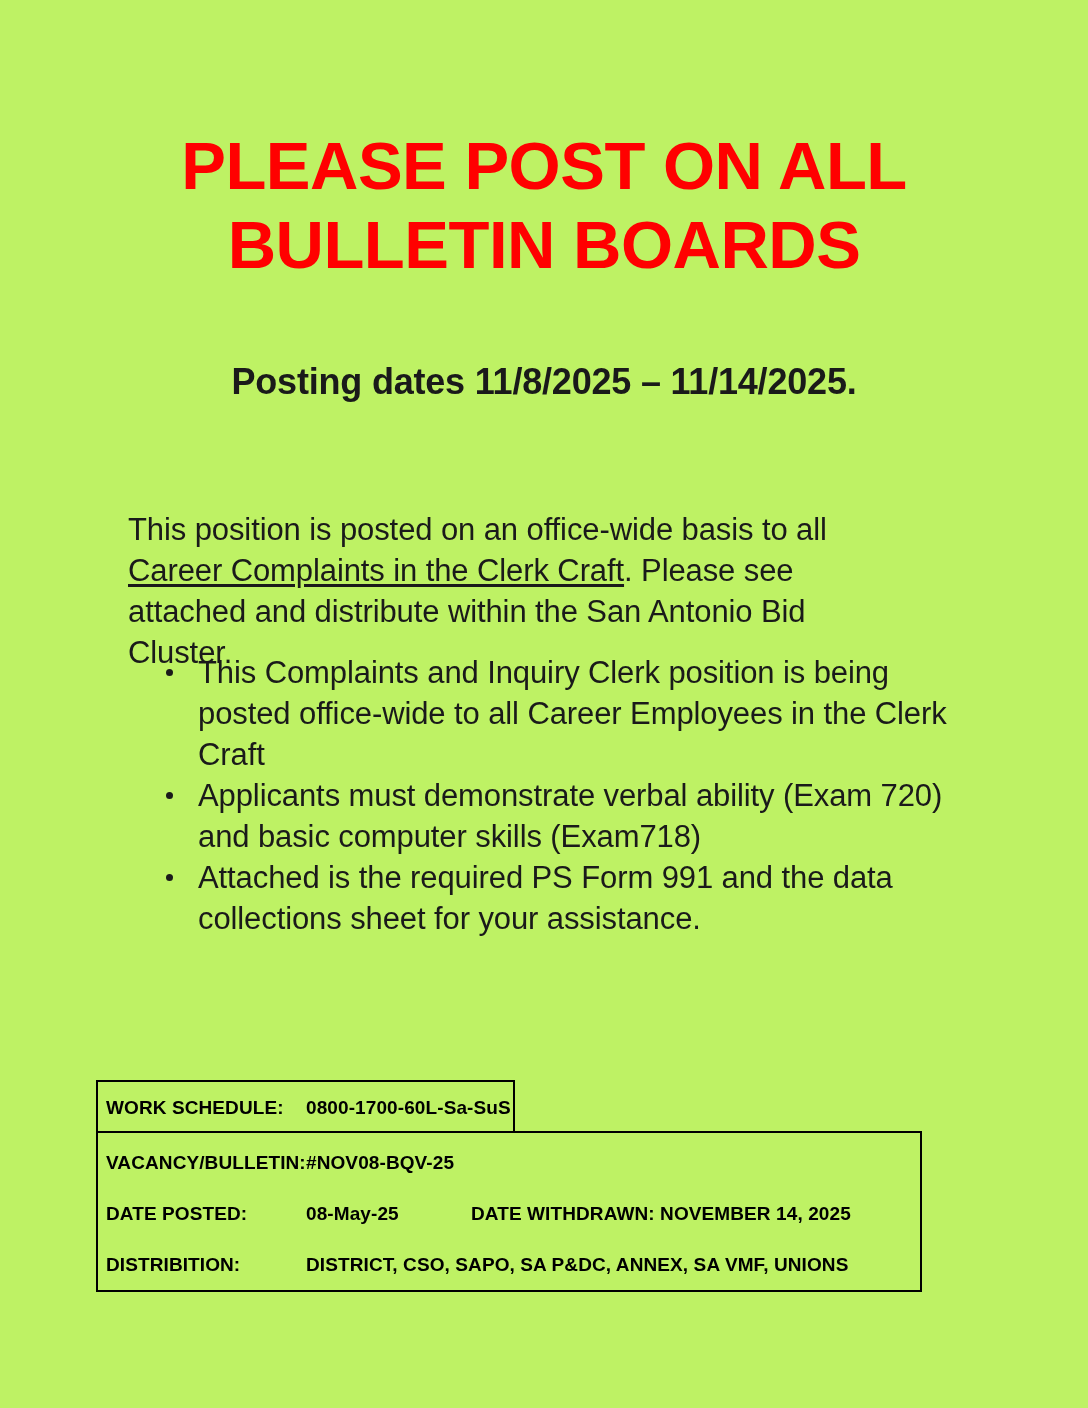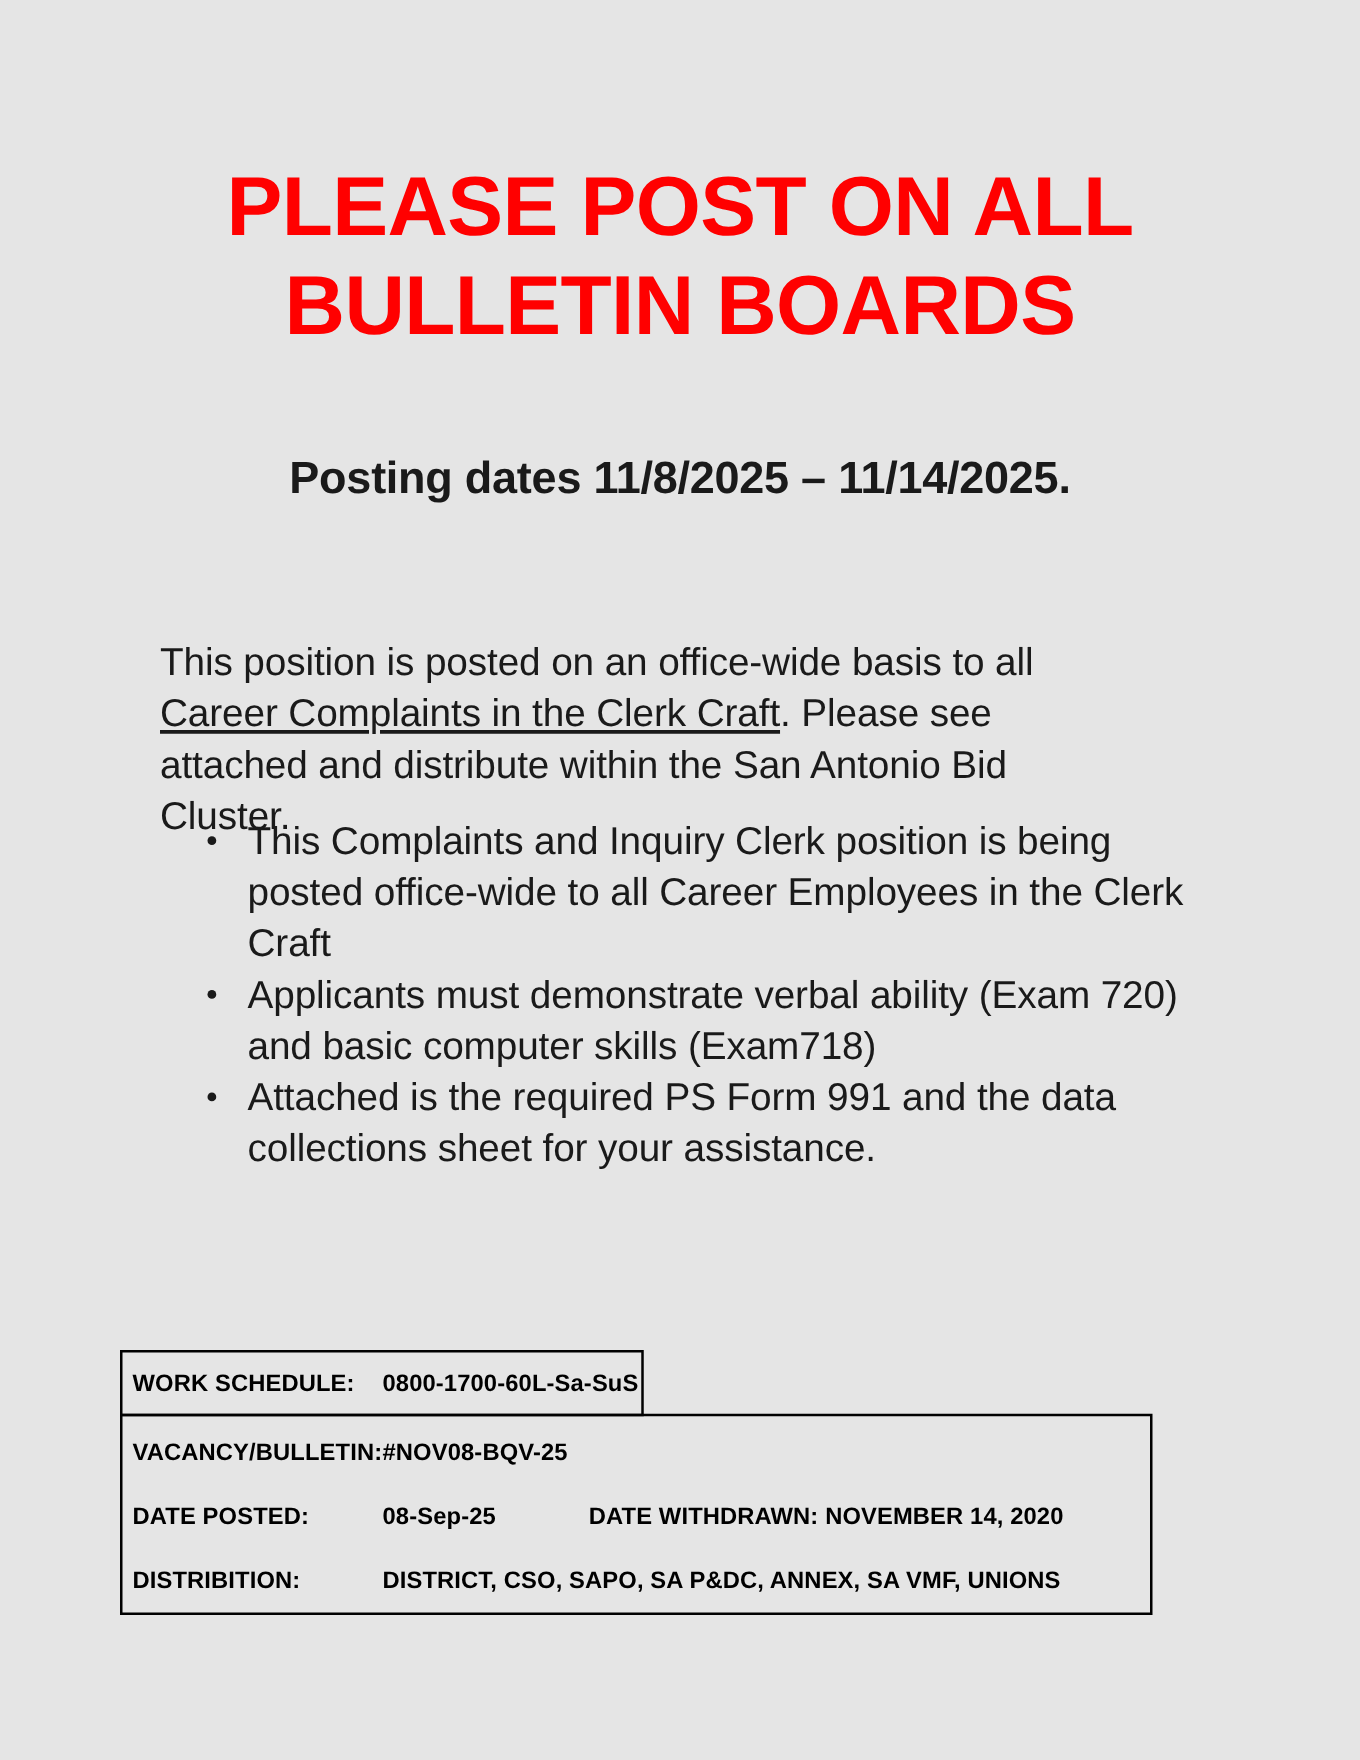--- a/index.html
+++ b/index.html
@@ -13,21 +13,21 @@
     position: relative;
     font-family: "Liberation Sans", "DejaVu Sans", sans-serif;
     color: #000000;
     overflow: hidden;
   }
 
   .page {
     position: relative;
     width: 1088px;
     height: 1408px;
-    background: #e5e5e5;
+    background: #bef264;
   }
 
   
   .headline {
     position: absolute;
     left: 100px;
     top: 126px;
     width: 888px;
     text-align: center;
     color: #FF0000;
@@ -176,20 +176,20 @@
     <div class="row-box-top"></div>
     <div class="row-box-bottom"></div>
 
     <div class="tbl-line lbl-ws">WORK SCHEDULE:</div>
     <div class="tbl-line val-ws">0800-1700-60L-Sa-SuS</div>
 
     <div class="tbl-line lbl-vb">VACANCY/BULLETIN:</div>
     <div class="tbl-line val-vb">#NOV08-BQV-25</div>
 
     <div class="tbl-line lbl-dp">DATE POSTED:</div>
-    <div class="tbl-line val-dp">08-Sep-25</div>
-    <div class="tbl-line val-dw">DATE WITHDRAWN: NOVEMBER 14, 2020</div>
+    <div class="tbl-line val-dp">08-May-25</div>
+    <div class="tbl-line val-dw">DATE WITHDRAWN: NOVEMBER 14, 2025</div>
 
     <div class="tbl-line lbl-ds">DISTRIBITION:</div>
     <div class="tbl-line val-ds">DISTRICT, CSO, SAPO, SA P&amp;DC, ANNEX, SA VMF, UNIONS</div>
   </div>
 
 </div>
 
 </body></html>

